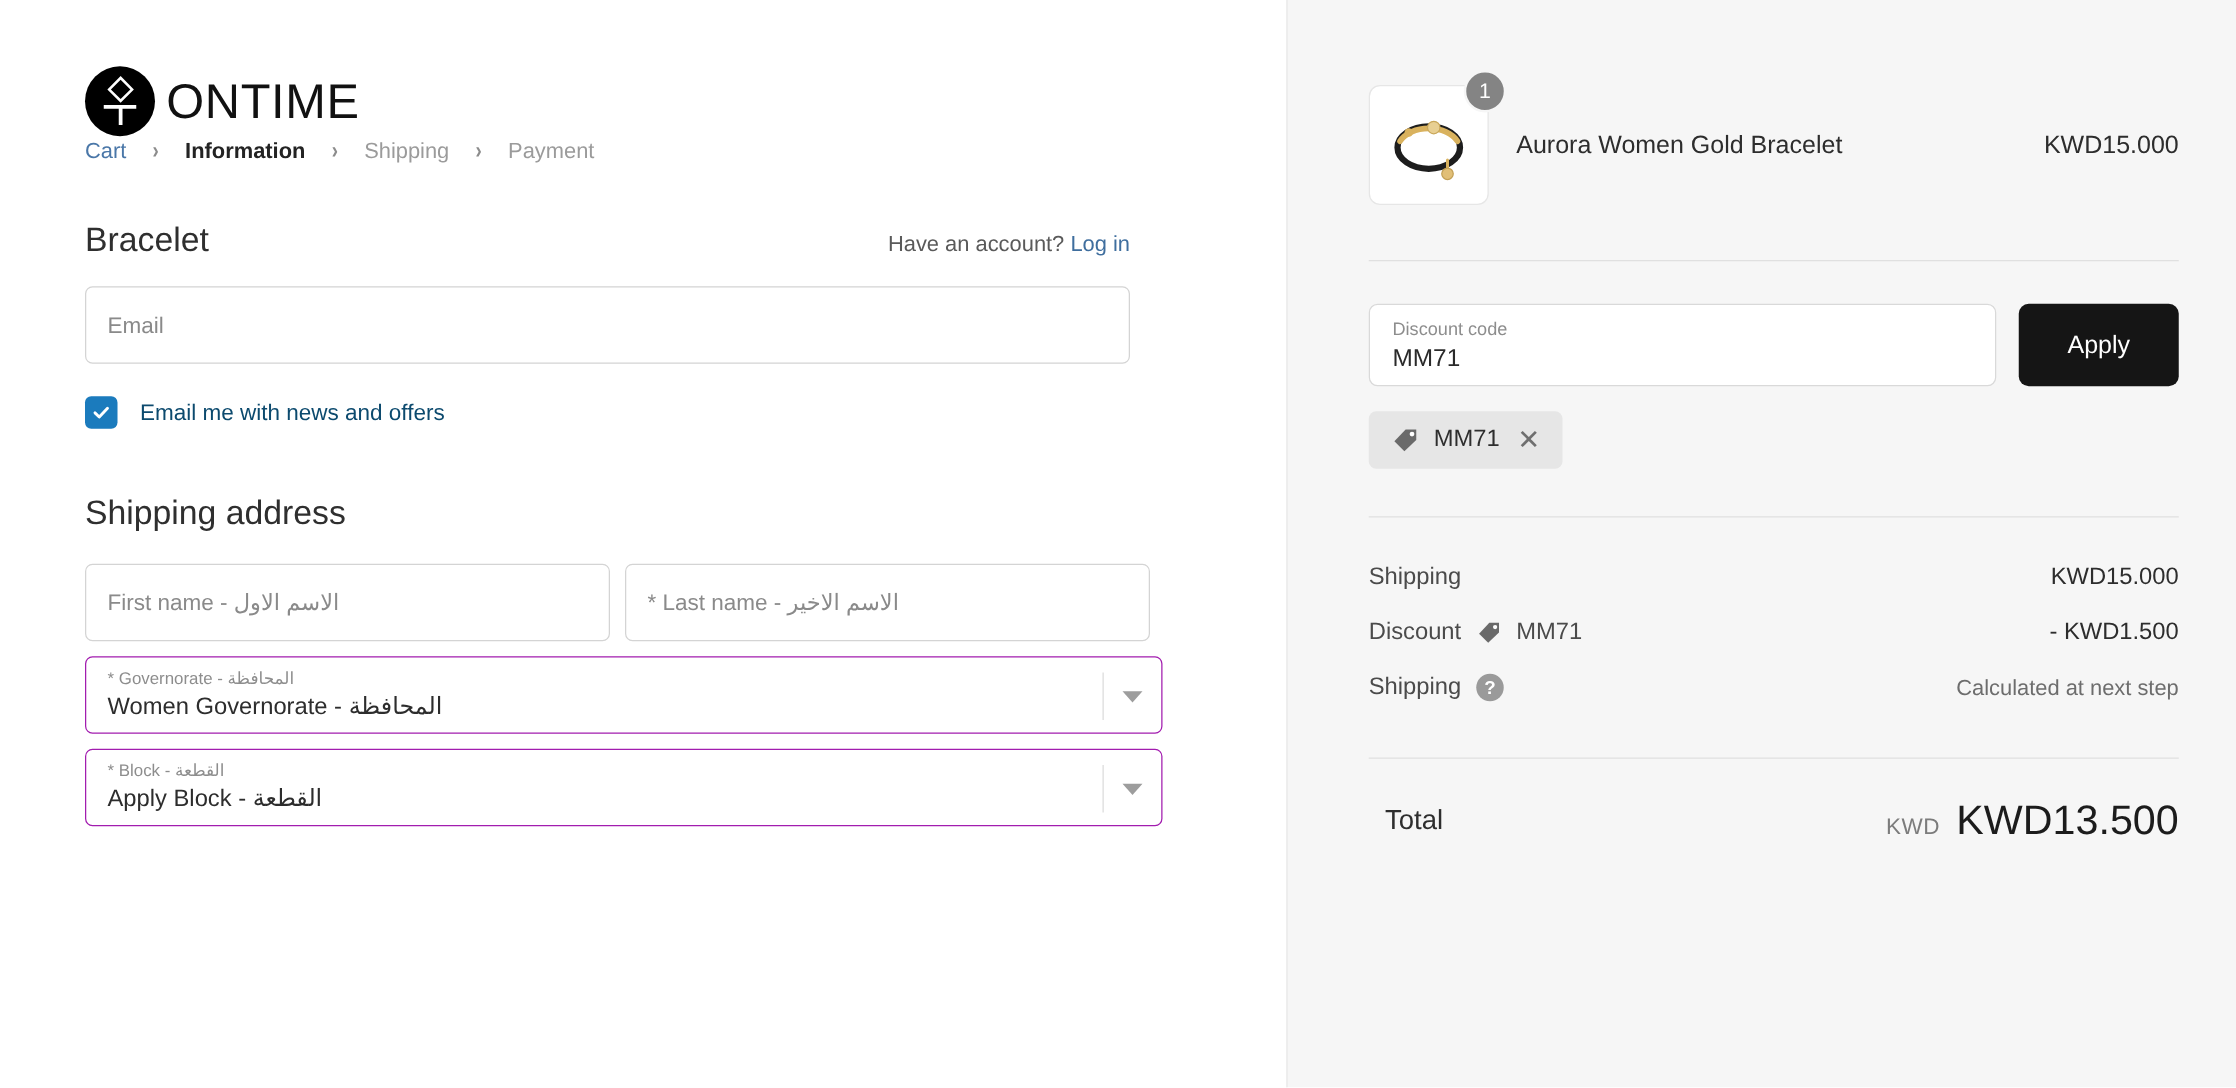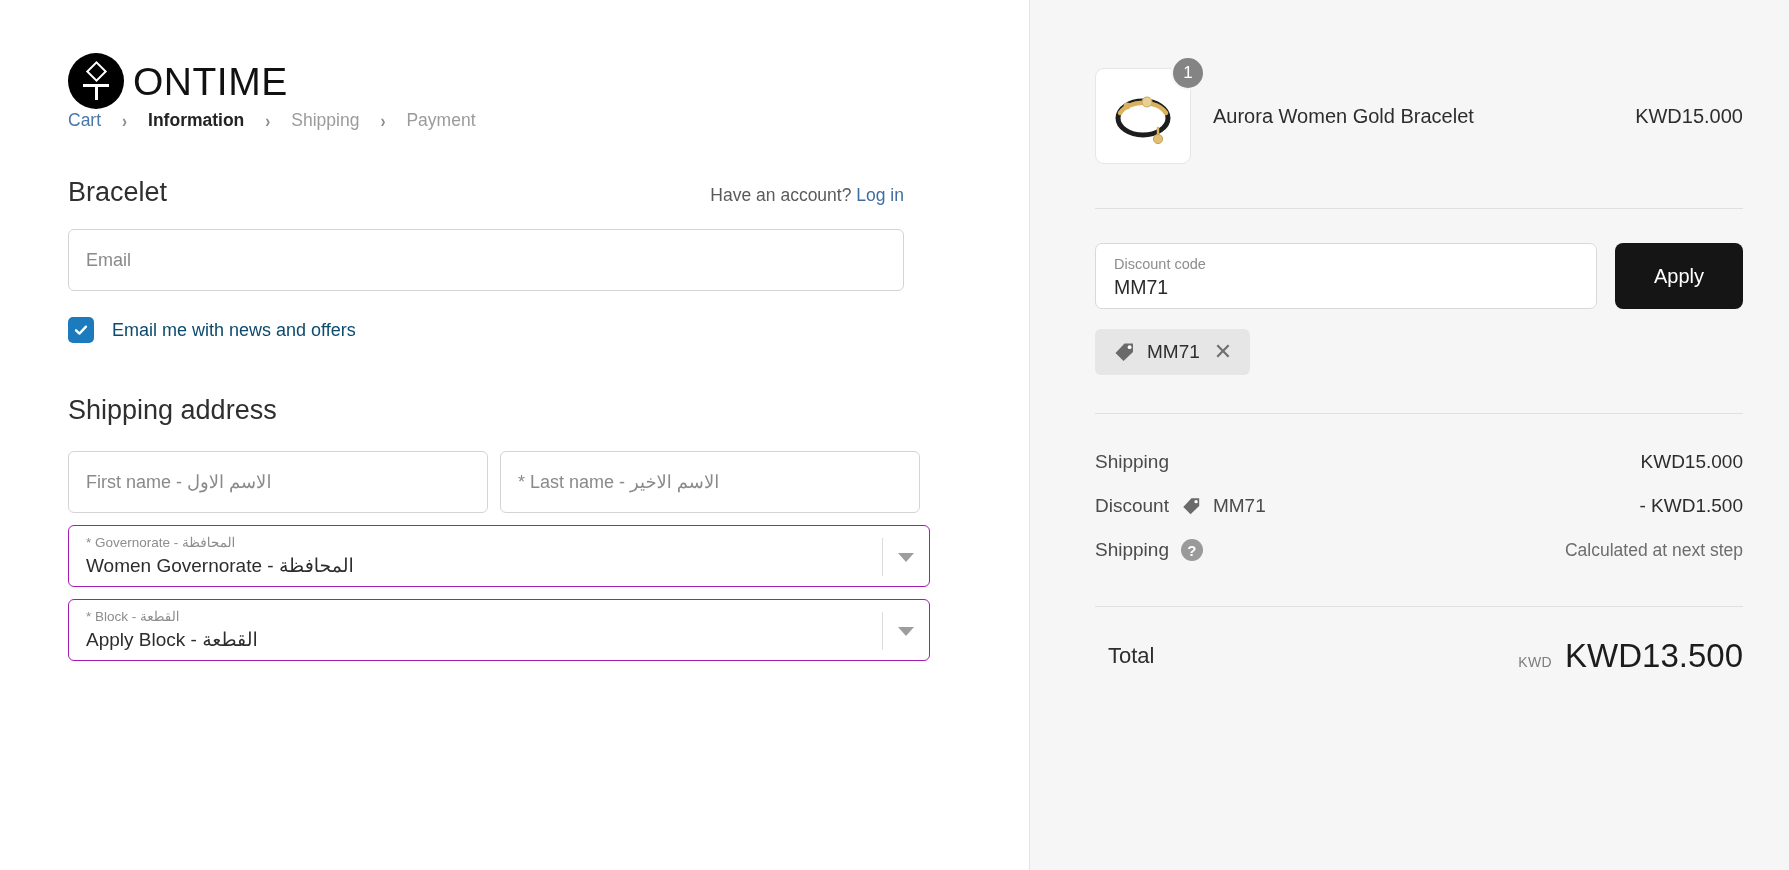--- a/index.html
+++ b/index.html
@@ -179,21 +179,21 @@
     display: inline-flex; align-items: center; justify-content: center;
   }
 
   .total-row {
     display: flex; align-items: center; justify-content: space-between;
     margin-top: 30px;
     margin-left: 13px;
   }
   .total-label { font-size: 22px; color: #2e2e2e; }
   .total-amount-wrap { display: flex; align-items: baseline; gap: 13px; }
-  .total-cur { font-size: 14px; color: #7c7c7c; letter-spacing: 0.4px; }
+  .total-cur { font-size: 18px; color: #7c7c7c; letter-spacing: 0.4px; }
   .total-amount { font-size: 33px; color: #1c1c1c; }
 </style>
 </head>
 <body>
 
 <div class="page">
 
   <div class="left-col">
 
     <div class="brand">

